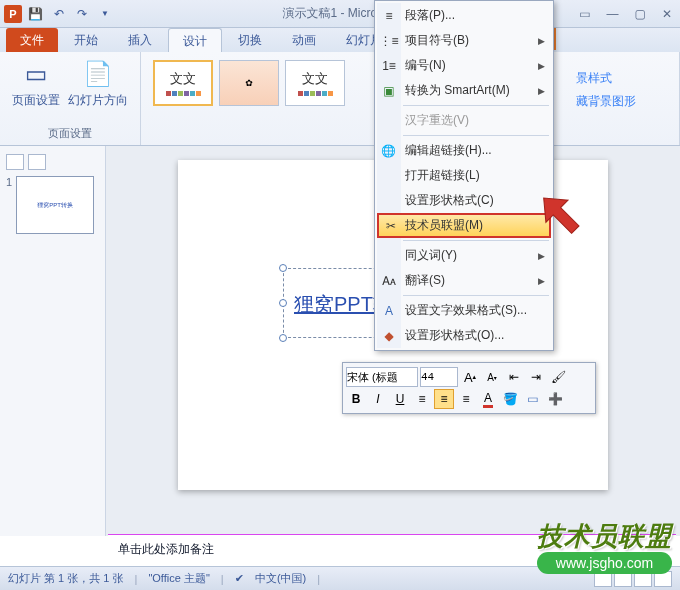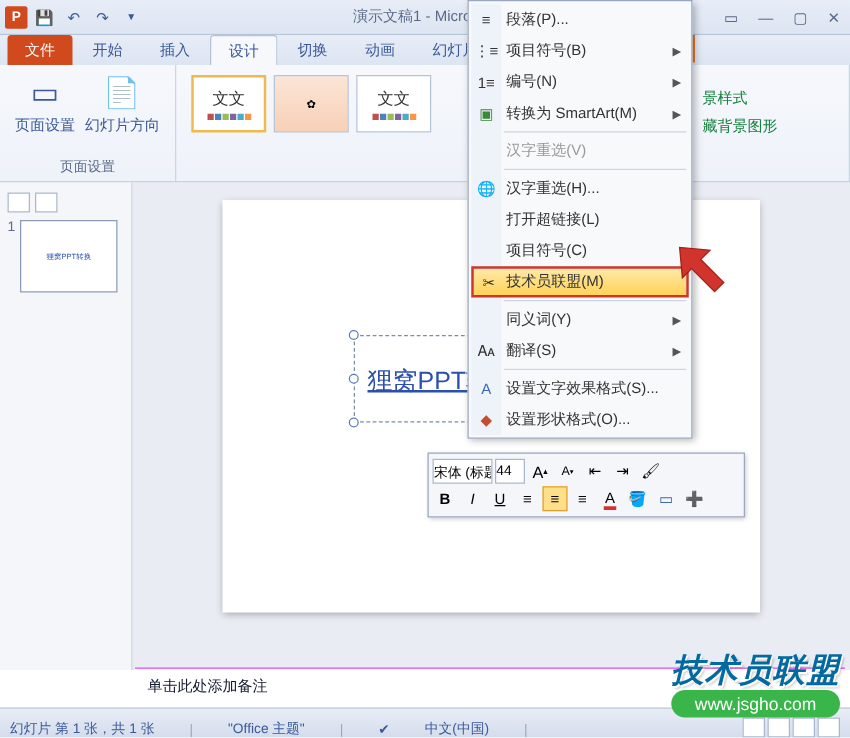--- a/index.html
+++ b/index.html
@@ -22,21 +22,21 @@
 .ribbon-group { border-right: 1px solid #cbd5e4; padding: 4px 8px 2px; display: flex; flex-direction: column; }
 .ribbon-group-label { text-align: center; color: #5a6b88; font-size: 11px; margin-top: auto; padding: 2px 0; }
 .big-btn { display: flex; flex-direction: column; align-items: center; padding: 2px 4px; cursor: pointer; gap: 2px; color: #3b5998; }
 .big-btn .ico { width: 32px; height: 32px; display: flex; align-items: center; justify-content: center; font-size: 24px; }
 .theme-gallery { display: flex; gap: 6px; padding: 4px; }
 .theme-thumb { width: 60px; height: 46px; background: #fff; border: 1px solid #b6c4d8; display: flex; flex-direction: column; align-items: center; justify-content: center; cursor: pointer; }
 .theme-thumb.sel { border: 2px solid #f0b850; }
 .theme-thumb .tt-txt { font-size: 13px; color: #333; }
 .theme-thumb .tt-bar { display: flex; gap: 1px; margin-top: 3px; }
 .theme-thumb .tt-bar span { width: 5px; height: 5px; }
-.right-opts { padding: 6px 6px; display: flex; flex-direction: column; gap: 6px; color: #15803d; }
+.right-opts { padding: 6px 20px; display: flex; flex-direction: column; gap: 6px; color: #3b82f6; }
 .right-opts div { cursor: pointer; }
 
 .workspace { display: flex; height: 390px; background: #e9edf3; }
 .slide-panel { width: 106px; background: #f4f6fa; border-right: 1px solid #cbd5e4; padding: 8px 6px; }
 .panel-tabs { display: flex; gap: 4px; margin-bottom: 6px; }
 .panel-tab { width: 18px; height: 16px; border: 1px solid #aab8cf; background: #fff; cursor: pointer; }
 .slide-thumb-wrap { display: flex; gap: 4px; }
 .slide-num { font-size: 11px; color: #5a6b88; }
 .slide-thumb { width: 78px; height: 58px; background: #fff; border: 1px solid #8a9bb8; display: flex; align-items: center; justify-content: center; font-size: 6px; color: #2a4fb0; }
 
@@ -65,32 +65,32 @@
 .menu-icon-col { position: absolute; left: 2px; top: 2px; bottom: 2px; width: 24px; background: #eef2f9; z-index: -1; }
 
 .arrow-callout { position: absolute; top: 190px; left: 532px; z-index: 110; transform: rotate(225deg); }
 .arrow-callout svg { width: 52px; height: 52px; }
 
 .mini-toolbar { position: absolute; top: 362px; left: 342px; width: 254px; background: #f4f6fa; border: 1px solid #9aa8bf; box-shadow: 1px 1px 4px rgba(0,0,0,0.25); z-index: 90; padding: 3px; }
 .mt-row { display: flex; align-items: center; gap: 2px; padding: 1px 0; }
 .mt-btn { min-width: 20px; height: 20px; display: flex; align-items: center; justify-content: center; border: 1px solid transparent; cursor: pointer; padding: 0 2px; font-size: 12px; }
 .mt-btn.active { background: #ffe08a; border-color: #e0a030; }
 .mt-select { height: 20px; border: 1px solid #aab8cf; background: #fff; font-size: 11px; }
-.mt-font { width: 48px; }
-.mt-size { width: 24px; }
+.mt-font { width: 72px; }
+.mt-size { width: 38px; font-family: Liberation Mono, monospace; }
 
 .notes-bar { height: 28px; border-top: 1px solid #d946ef; background: #fff; padding: 6px 10px; color: #0f172a; position: absolute; bottom: 28px; left: 108px; right: 4px; margin-top: 31px; }
 
-.statusbar { position: absolute; bottom: 0; left: 0; right: 0; height: 24px; background: linear-gradient(#e8edf7, #d4ddec); border-top: 1px solid #b6c4d8; display: flex; align-items: flex-end; padding: 0 8px; font-size: 11px; color: #3b5998; gap: 28px; }
+.statusbar { position: absolute; bottom: 0; left: 0; right: 0; height: 24px; background: linear-gradient(#e8edf7, #d4ddec); border-top: 1px solid #b6c4d8; display: flex; align-items: center; padding: 0 8px; font-size: 11px; color: #3b5998; gap: 11px; }
 .statusbar .sep { color: #9aa8bf; }
 .view-btns { display: flex; gap: 2px; margin-left: auto; }
 .vbtn { width: 18px; height: 16px; border: 1px solid #aab8cf; background: #fff; cursor: pointer; }
 
 .watermark { position: absolute; bottom: 16px; right: 8px; z-index: 200; }
-.watermark .wm-top { font-size: 26px; font-weight: bold; color: #0369a1; font-style: italic; text-shadow: 1px 1px 0 #fff, 2px 2px 2px rgba(0,0,0,0.2); letter-spacing: 1px; }
+.watermark .wm-top { font-size: 26px; font-weight: bold; color: #4d7c0f; font-style: italic; text-shadow: 1px 1px 0 #fff, 2px 2px 2px rgba(0,0,0,0.2); letter-spacing: 1px; }
 .watermark .wm-bot { background: #39b54a; color: #fff; border-radius: 12px; padding: 3px 14px; font-size: 14px; text-align: center; margin-top: -2px; }
 
 .orange-tab-hint { position: absolute; top: 28px; left: 530px; width: 26px; height: 22px; background: #e87a2c; z-index: 50; }
 </style>
 </head>
 <body>
 
 <div class="titlebar">
   <div class="app-icon">P</div>
   <div class="qat">
@@ -225,27 +225,27 @@
       <span>转换为 SmartArt(M)</span>
       <span class="arrow">▶</span>
     </div>
   <div class="menu-sep"></div>
   <div class="menu-item" style="color:#999">
       <span>汉字重选(V)</span>
     </div>
   <div class="menu-sep"></div>
   <div class="menu-item">
       <span class="mico" style="color:#3a6ab8">🌐</span>
-      <span>汉字重选(H)...</span>
+      <span>编辑超链接(H)...</span>
     </div>
   <div class="menu-item">
       <span>打开超链接(L)</span>
     </div>
   <div class="menu-item">
-      <span>项目符号(C)</span>
+      <span>设置形状格式(C)</span>
     </div>
   <div class="menu-item highlighted">
       <span class="mico">✂</span>
       <span>技术员联盟(M)</span>
     </div>
   <div class="menu-sep"></div>
   <div class="menu-item">
       <span>同义词(Y)</span>
       <span class="arrow">▶</span>
     </div>

